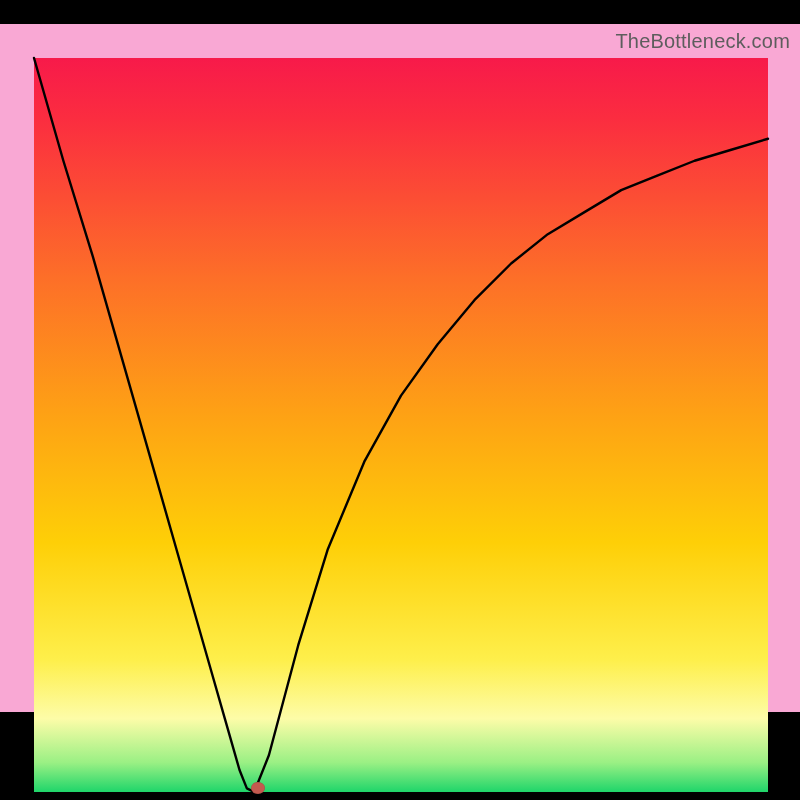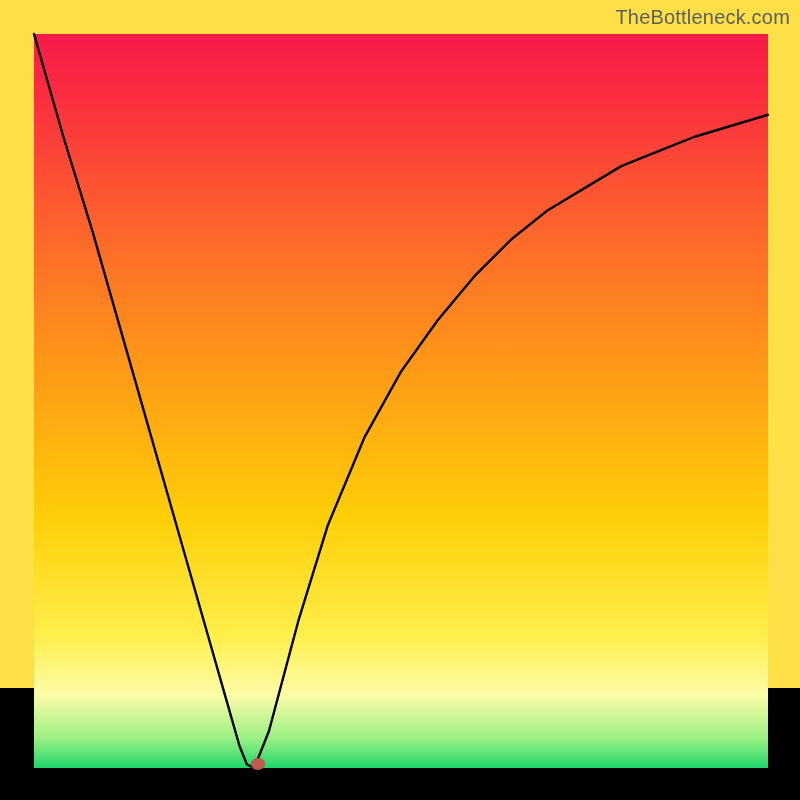--- a/index.html
+++ b/index.html
@@ -7,21 +7,22 @@
     padding: 0;
     width: 800px;
     height: 800px;
     background: #000;
     font-family: Arial, Helvetica, sans-serif;
   }
   .frame {
     position: relative;
     width: 800px;
     height: 688px;
-    background: #fde047;
+    background: #f9a8d4;
+    margin-top: 24px;
   }
   .plot-area {
     position: absolute;
     left: 34px;
     top: 34px;
     width: 734px;
     height: 734px;
     
     background: linear-gradient(
       to bottom,

